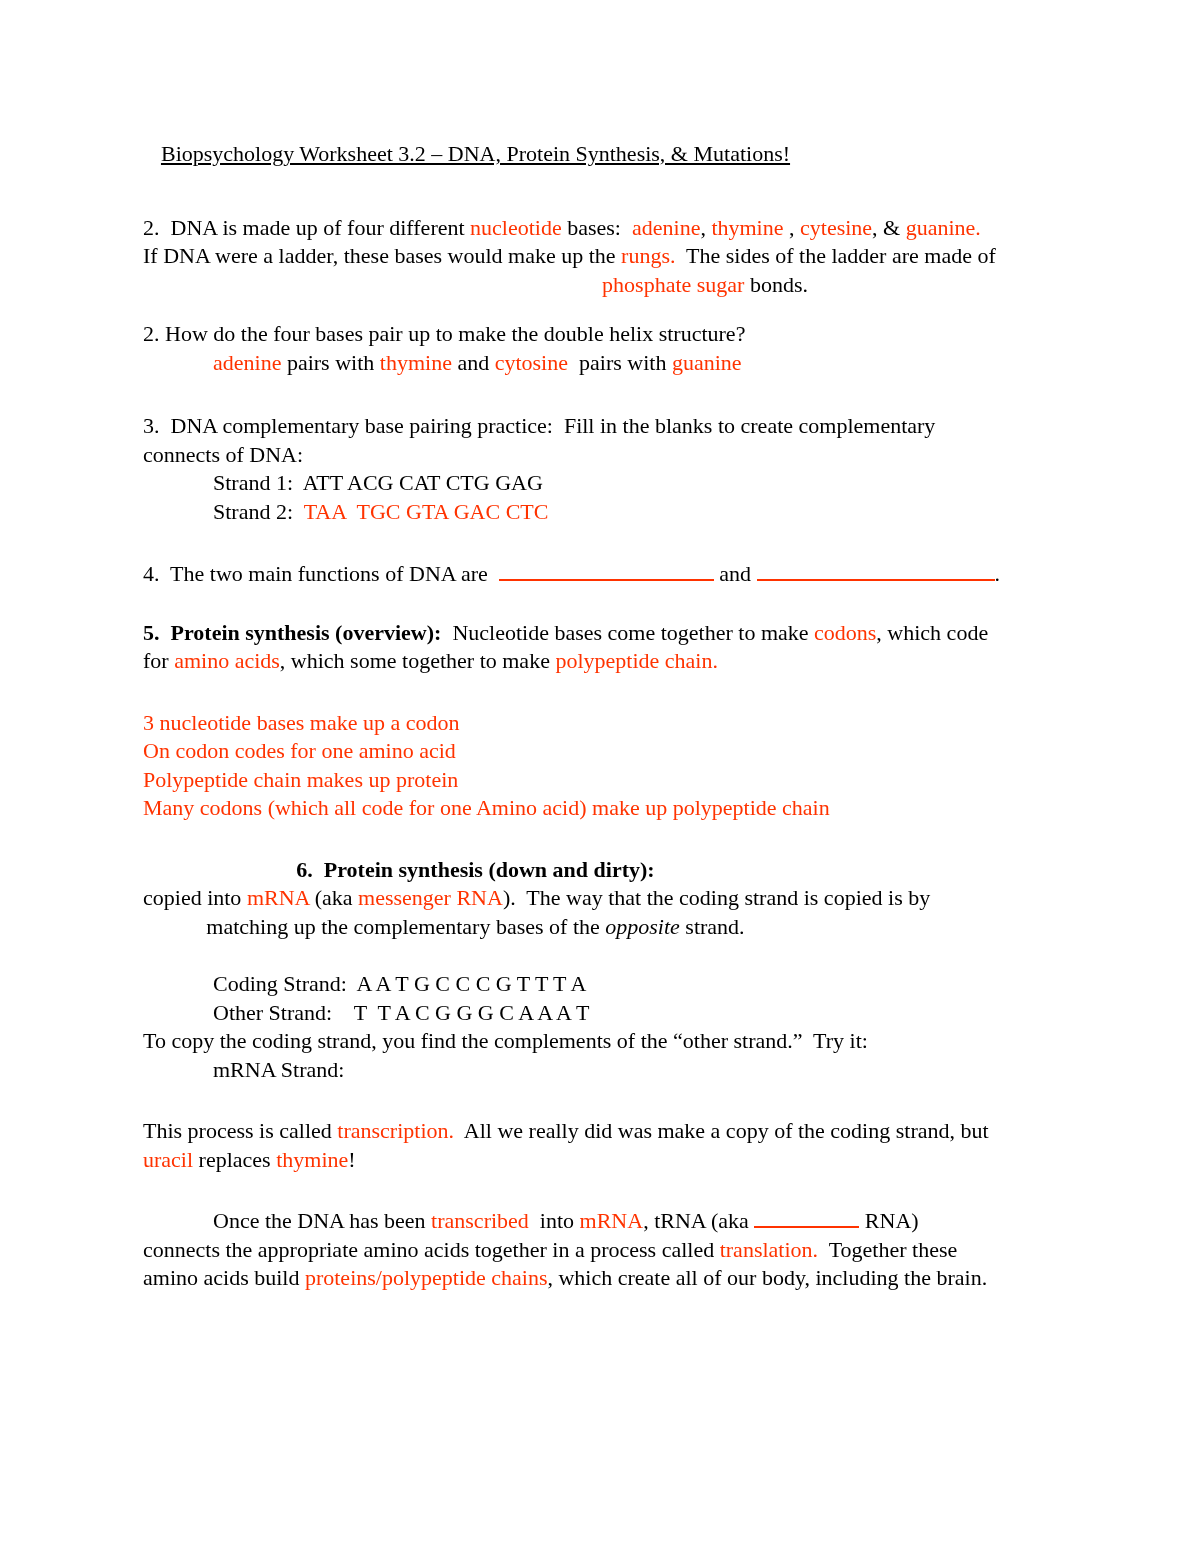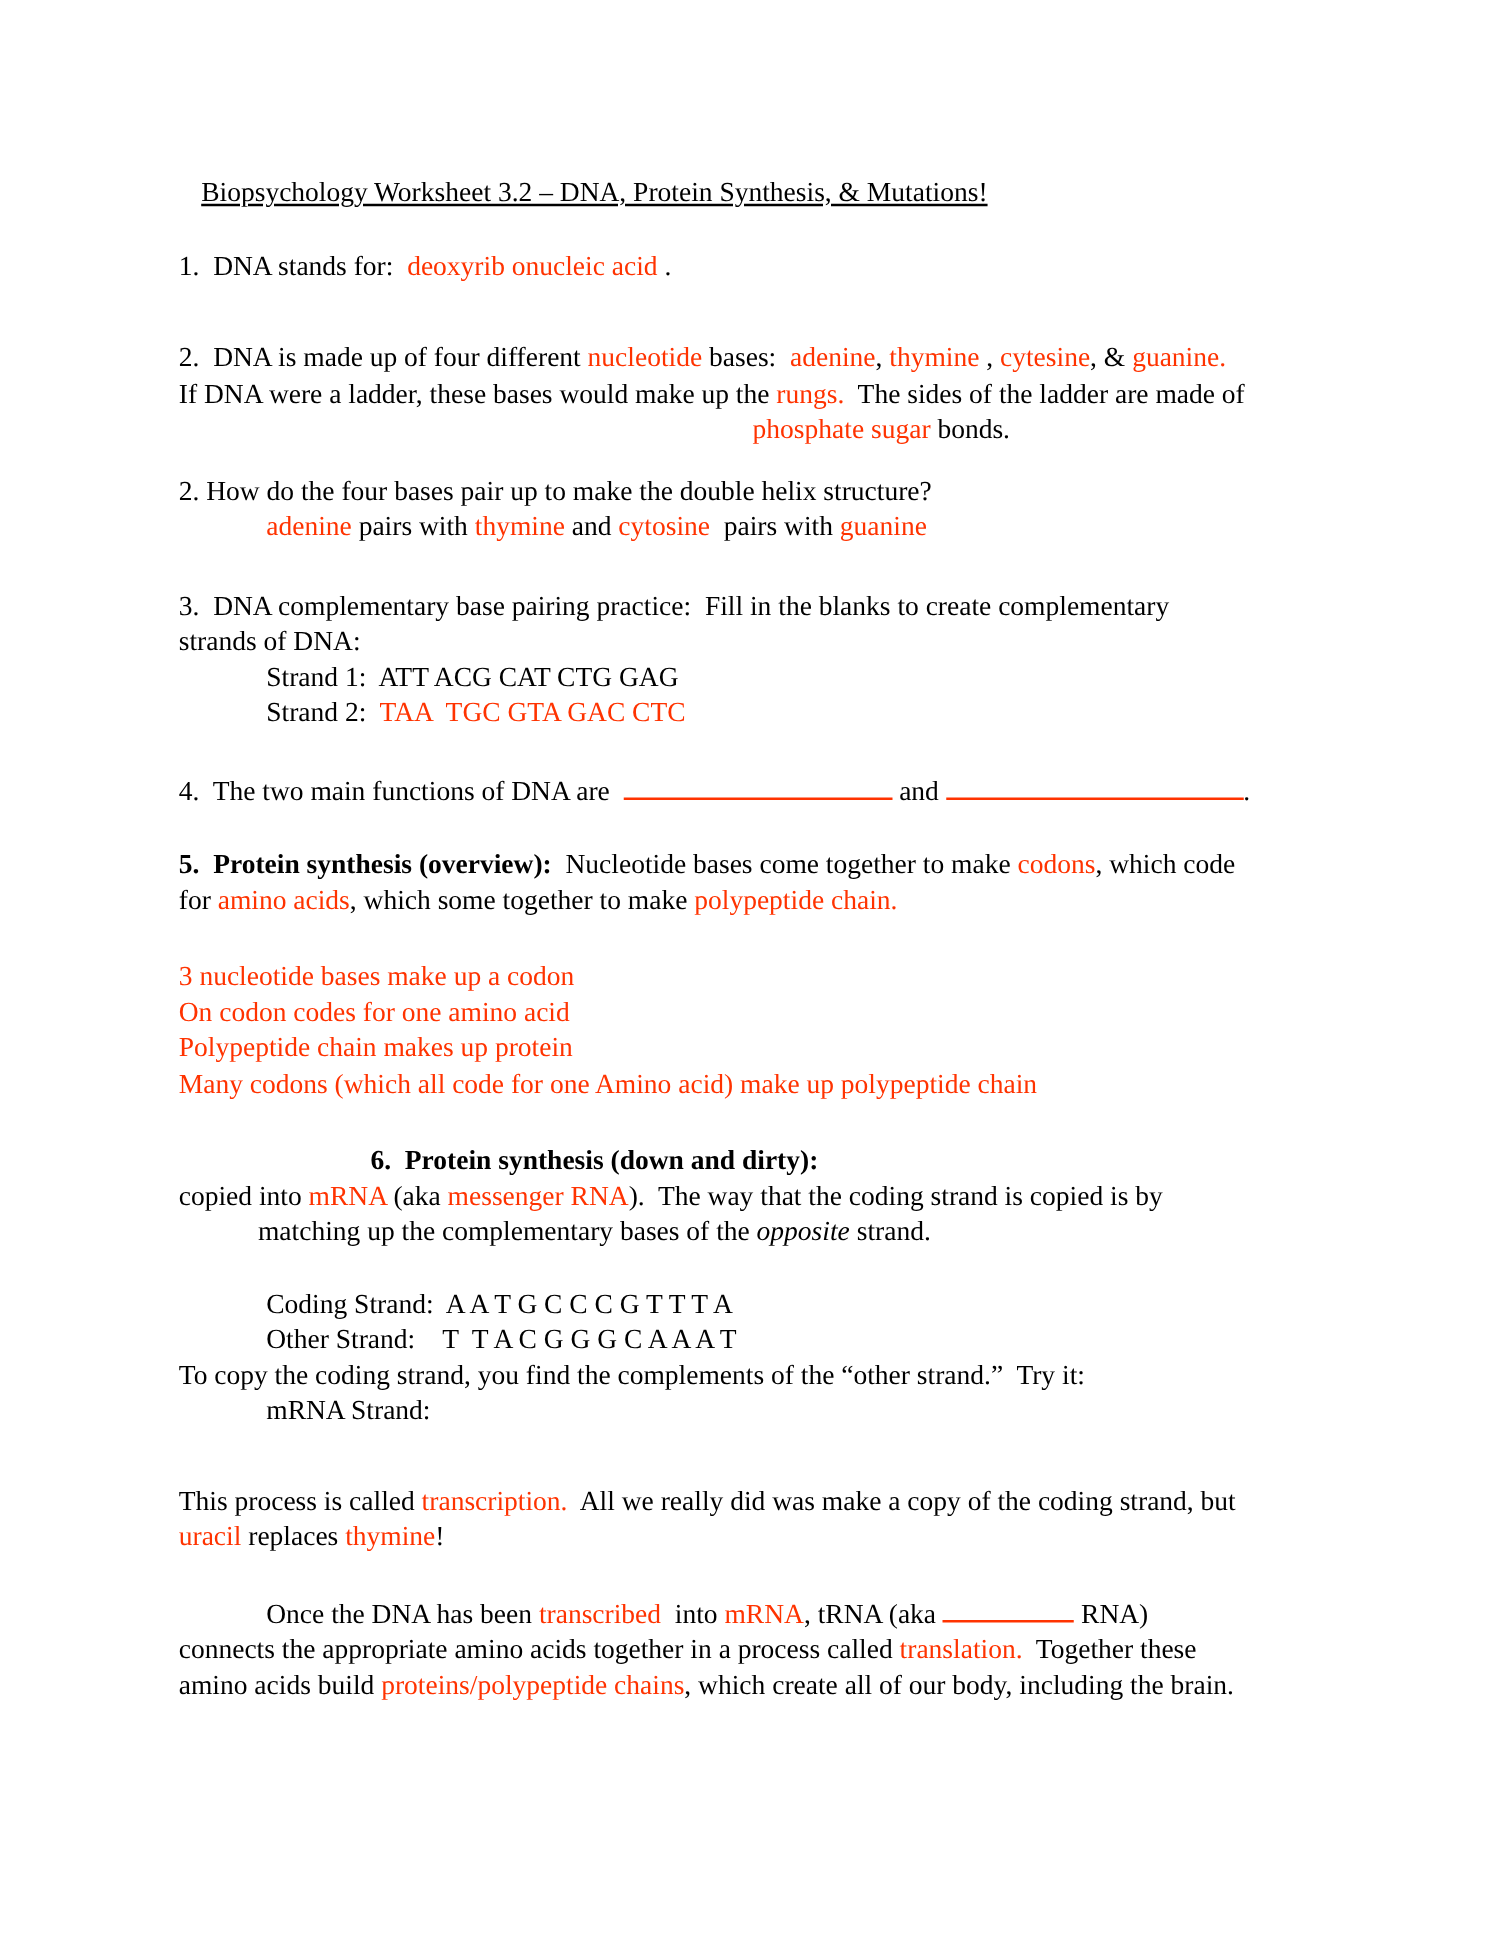--- a/index.html
+++ b/index.html
@@ -47,35 +47,32 @@
     border-bottom: 2px solid #FF3300;
     vertical-align: baseline;
   }
 </style>
 </head>
 <body>
 
 <main class="page">
   <h1 class="title">Biopsychology Worksheet 3.2 – DNA, Protein Synthesis, &amp; Mutations!</h1>
   <section id="doc">
-      <div class="block" style="margin-top: 30px;">
-        <div class="line"><span class="">1.  DNA stands for:  </span><span class="red ">deoxyrib onucleic acid</span><span class=""> .</span></div>
-      </div>
       <div class="block" style="margin-top: 45px; text-align: right;">
         <div class="line"><span class="">2.  DNA is made up of four different </span><span class="red ">nucleotide</span><span class=""> bases:  </span><span class="red ">adenine</span><span class="">, </span><span class="red ">thymine</span><span class=""> , </span><span class="red ">cytesine</span><span class="">, &amp; </span><span class="red ">guanine.</span></div>
         <div class="line"><span class="">If DNA were a ladder, these bases would make up the </span><span class="red ">rungs.</span><span class="">  The sides of the ladder are made of</span></div>
         <div class="line"><span class="red ">phosphate sugar</span><span class=""> bonds.</span></div>
       </div>
       <div class="block" style="margin-top: 21px;">
         <div class="line"><span class="">2. How do the four bases pair up to make the double helix structure?</span></div>
         <div class="line indent"><span class="red ">adenine</span><span class=""> pairs with </span><span class="red ">thymine</span><span class=""> and </span><span class="red ">cytosine</span><span class="">  pairs with </span><span class="red ">guanine</span></div>
       </div>
       <div class="block" style="margin-top: 35px;">
         <div class="line"><span class="">3.  DNA complementary base pairing practice:  Fill in the blanks to create complementary</span></div>
-        <div class="line"><span class="">strands of DNA:</span></div>
+        <div class="line"><span class="">connects of DNA:</span></div>
         <div class="line indent"><span class="">Strand 1:  ATT ACG CAT CTG GAG</span></div>
         <div class="line indent"><span class="">Strand 2:  </span><span class="red ">TAA  TGC GTA GAC CTC</span></div>
       </div>
       <div class="block" style="margin-top: 33px;">
         <div class="line"><span class="">4.  The two main functions of DNA are  </span><span class="blank" style="width: 215px;"></span><span class=""> and </span><span class="blank" style="width: 238px;"></span><span class="">.</span></div>
       </div>
       <div class="block" style="margin-top: 30px;">
         <div class="line"><span class="b ">5.  Protein synthesis (overview):</span><span class="">  Nucleotide bases come together to make </span><span class="red ">codons</span><span class="">, which code</span></div>
         <div class="line"><span class="">for </span><span class="red ">amino acids</span><span class="">, which some together to make </span><span class="red ">polypeptide chain.</span></div>
       </div>
@@ -89,21 +86,21 @@
         <div class="line"><span class="b ">6.  Protein synthesis (down and dirty):</span></div>
         <div class="line"><span class="">copied into </span><span class="red ">mRNA</span><span class=""> (aka </span><span class="red ">messenger RNA</span><span class="">).  The way that the coding strand is copied is by</span></div>
         <div class="line"><span class="">matching up the complementary bases of the </span><span class="i">opposite</span><span class=""> strand.</span></div>
       </div>
       <div class="block" style="margin-top: 29px;">
         <div class="line indent"><span class="">Coding Strand:  A A T G C C C G T T T A</span></div>
         <div class="line indent"><span class="">Other Strand:    T  T A C G G G C A A A T</span></div>
         <div class="line"><span class="">To copy the coding strand, you find the complements of the “other strand.”  Try it:</span></div>
         <div class="line indent"><span class="">mRNA Strand:</span></div>
       </div>
-      <div class="block" style="margin-top: 44px;">
+      <div class="block" style="margin-top: 33px;">
         <div class="line"><span class="">This process is called </span><span class="red ">transcription.</span><span class="">  All we really did was make a copy of the coding strand, but</span></div>
         <div class="line"><span class="red ">uracil</span><span class=""> replaces </span><span class="red ">thymine</span><span class="">!</span></div>
       </div>
       <div class="block" style="margin-top: 32px;">
         <div class="line indent"><span class="">Once the DNA has been </span><span class="red ">transcribed</span><span class="">  into </span><span class="red ">mRNA</span><span class="">, tRNA (aka </span><span class="blank" style="width: 105px;"></span><span class=""> RNA)</span></div>
         <div class="line"><span class="">connects the appropriate amino acids together in a process called </span><span class="red ">translation.</span><span class="">  Together these</span></div>
         <div class="line"><span class="">amino acids build </span><span class="red ">proteins/polypeptide chains</span><span class="">, which create all of our body, including the brain.</span></div>
       </div>
     </section>
 </main>

